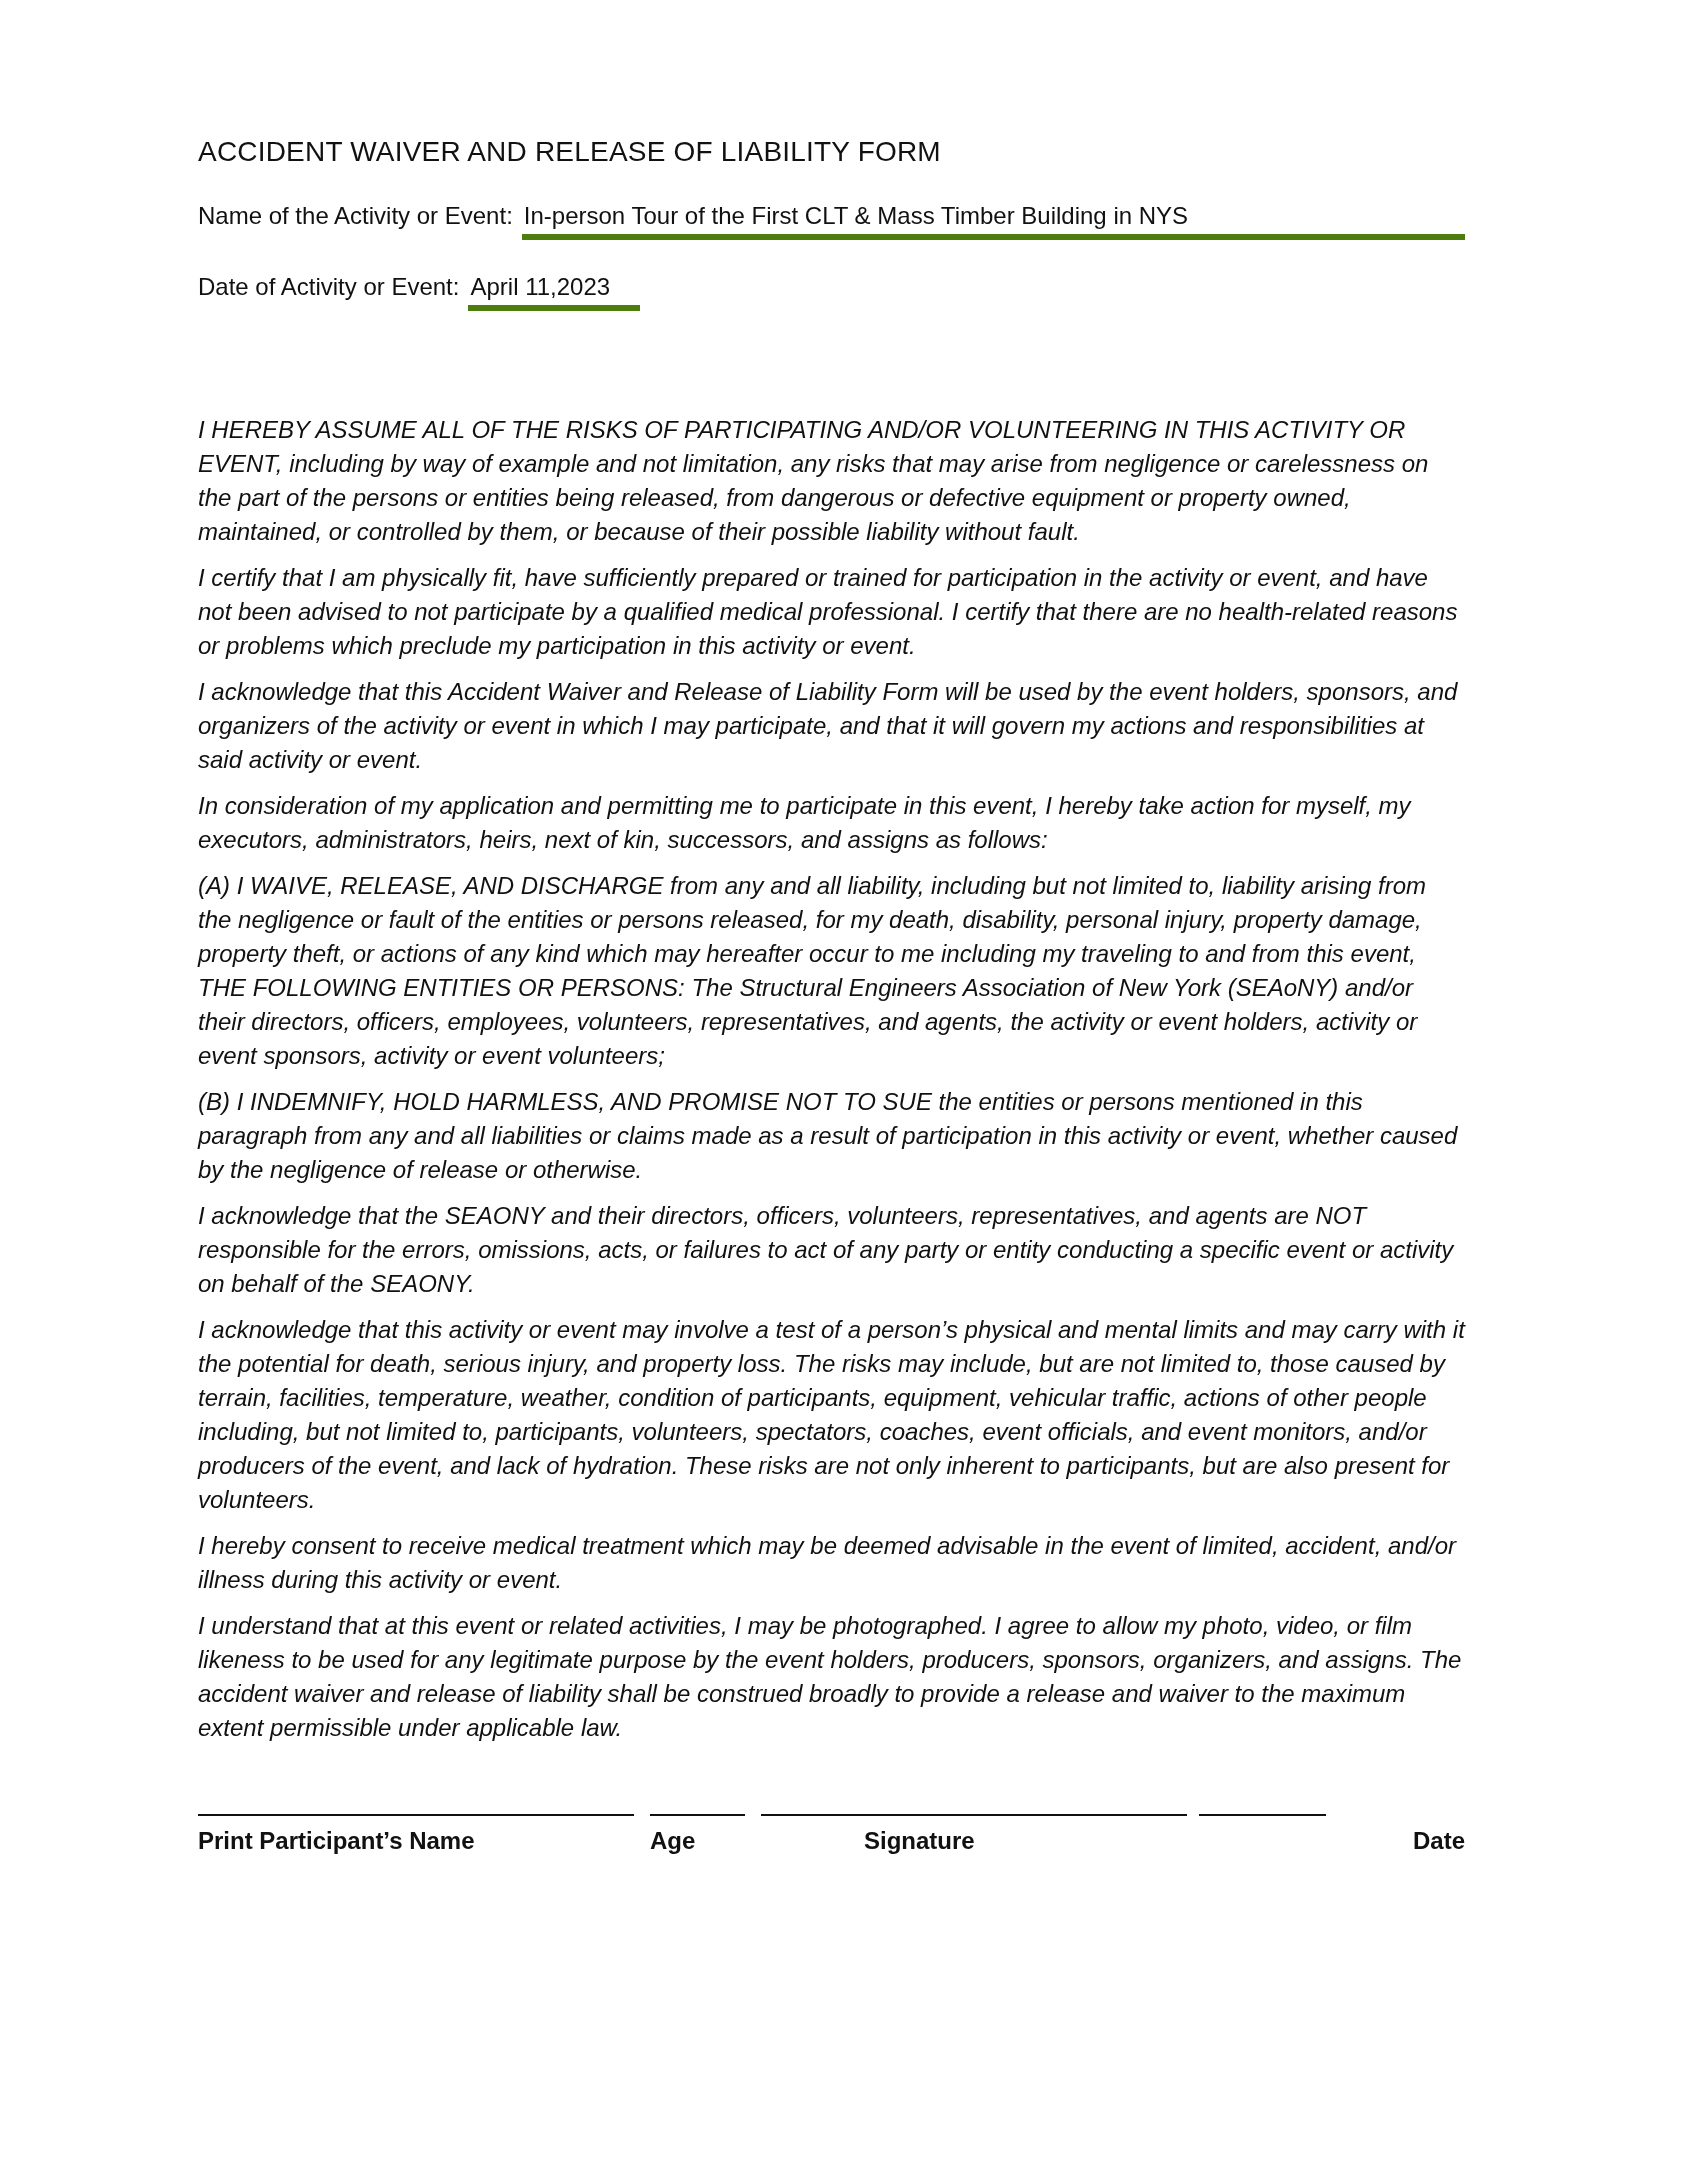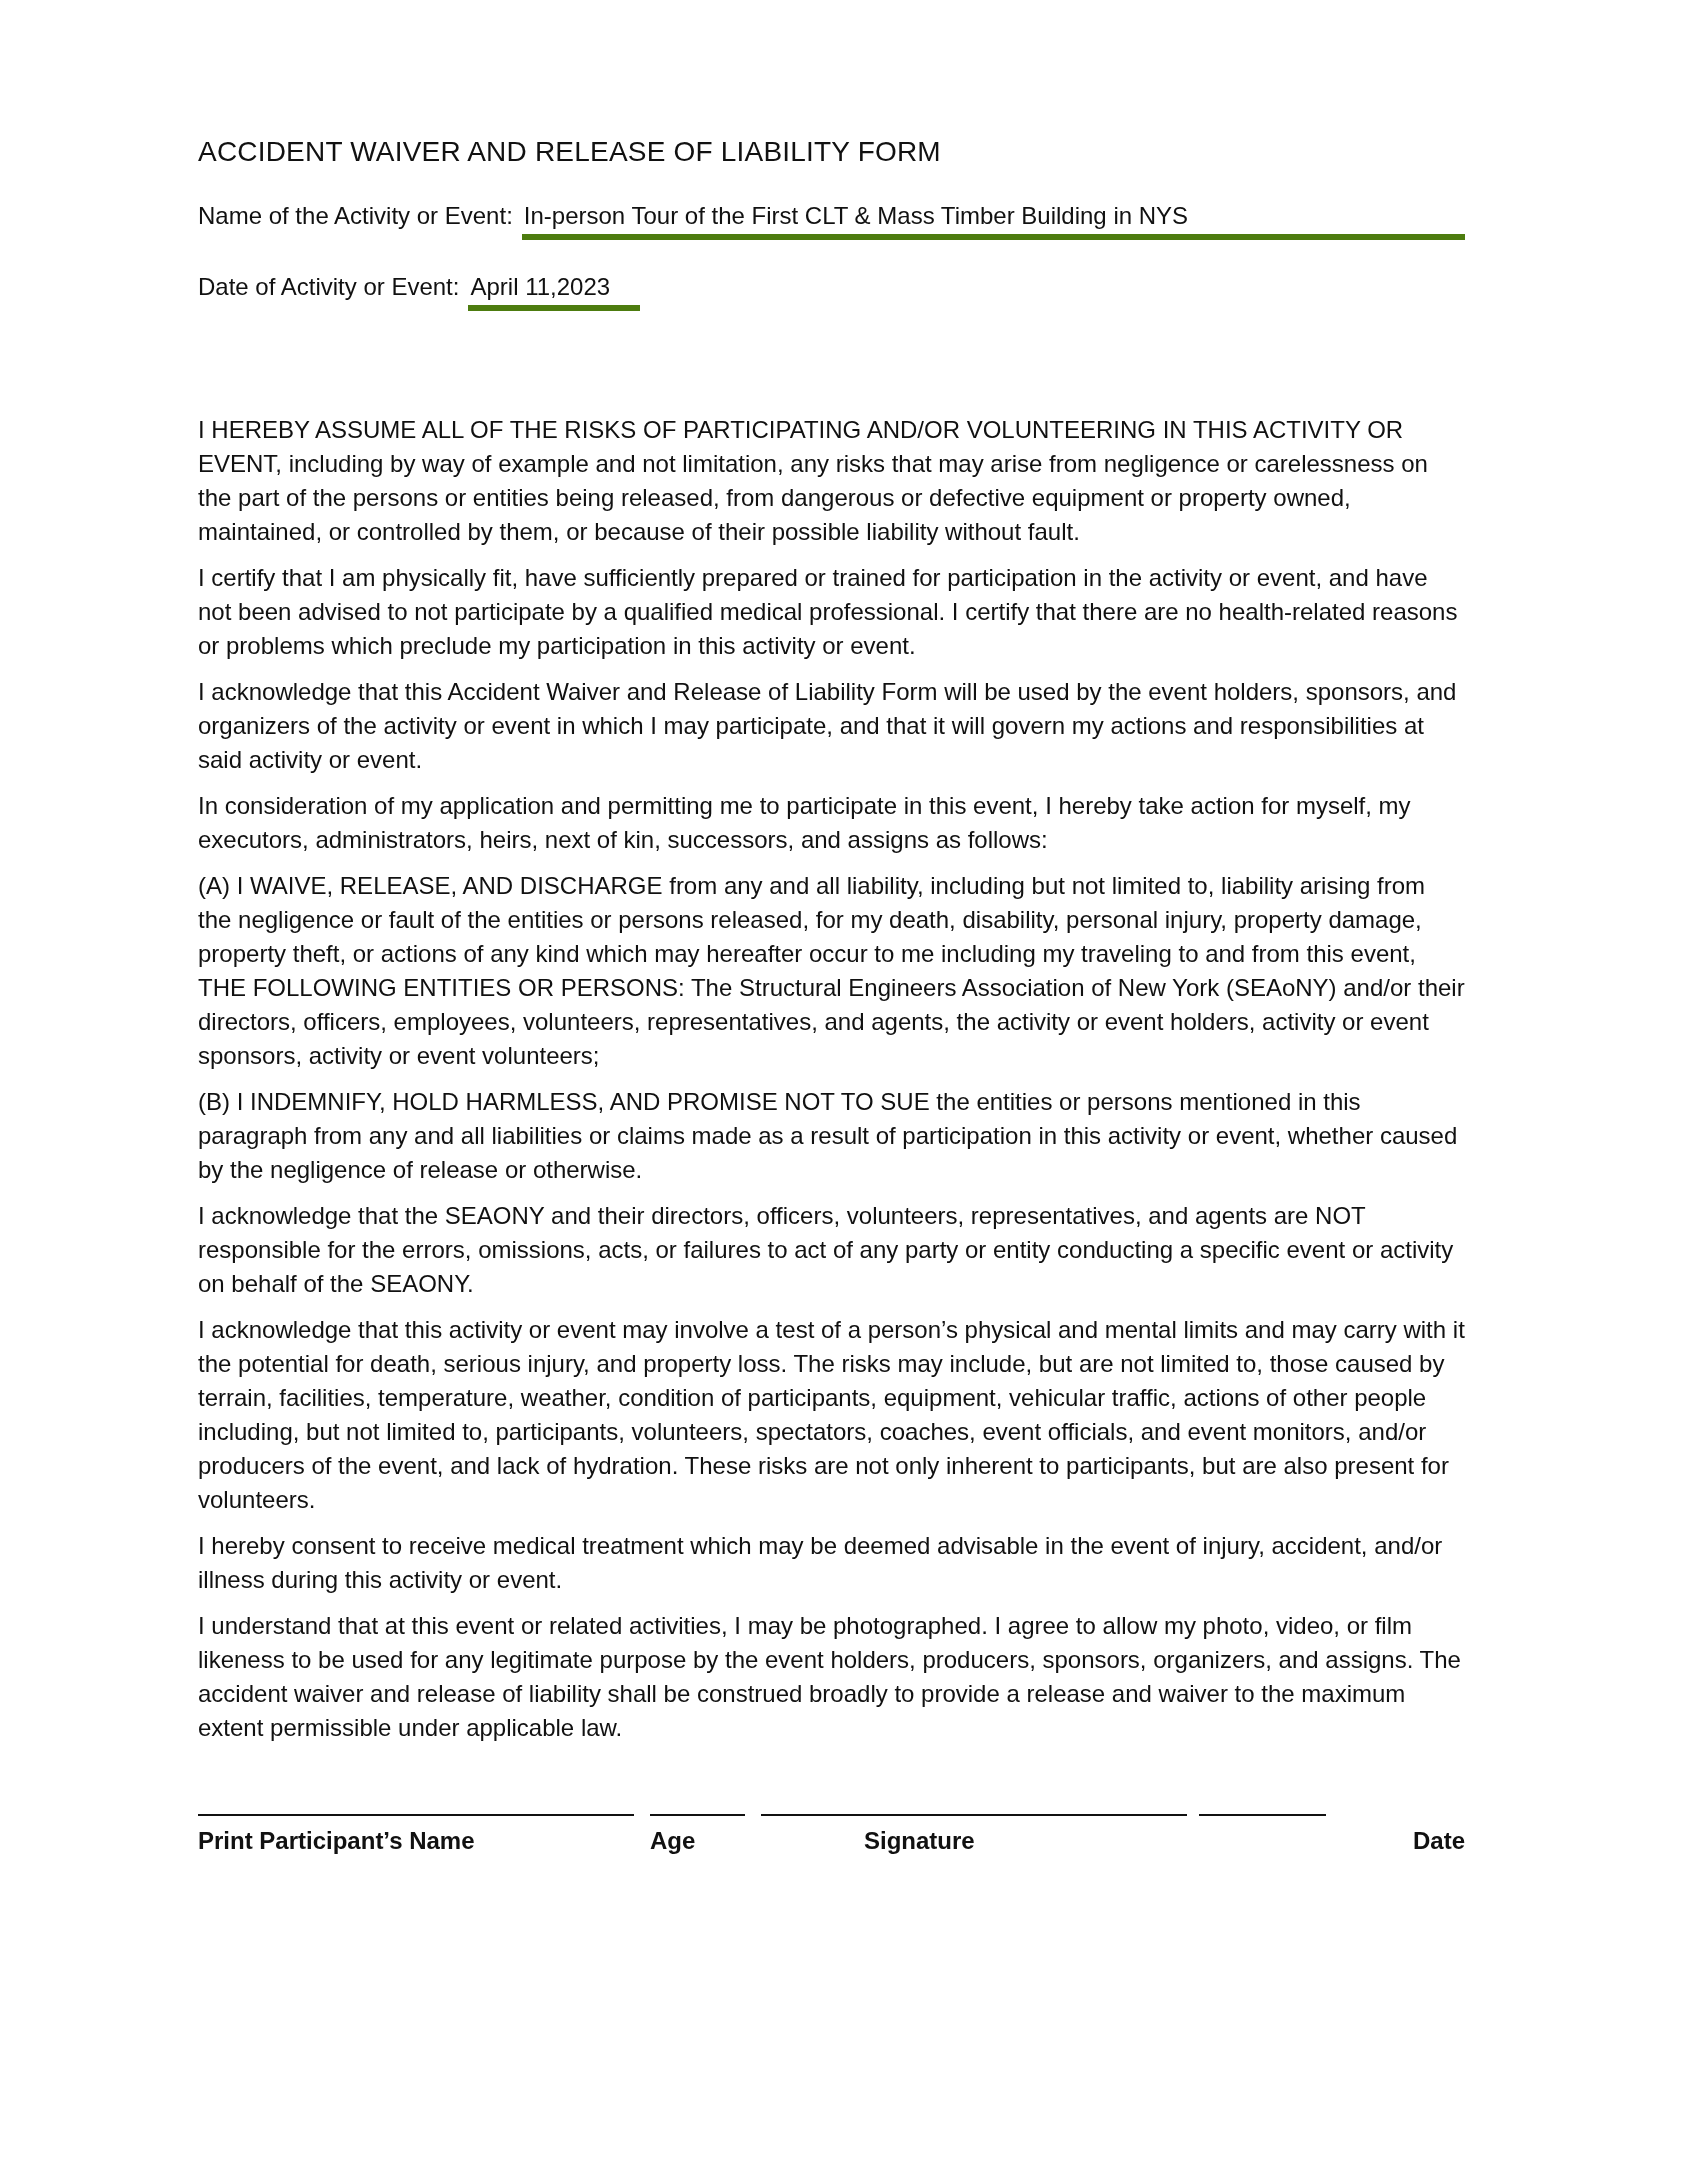--- a/index.html
+++ b/index.html
@@ -44,20 +44,21 @@
     flex: 1;
   }
   .field-row.date-row {
     margin-bottom: 102px;
   }
   .field-value.date-value {
     padding-right: 30px;
   }
   .paragraphs p {
     margin: 0 0 12px 0;
+    font-style: italic;
   }
   .signature-section {
     margin-top: 59px;
   }
   .sig-lines {
     display: flex;
     align-items: flex-end;
   }
   .sig-line {
     display: inline-block;
@@ -97,21 +98,21 @@
 
   <div class="paragraphs">
     <p>I HEREBY ASSUME ALL OF THE RISKS OF PARTICIPATING AND/OR VOLUNTEERING IN THIS ACTIVITY OR EVENT, including by way of example and not limitation, any risks that may arise from negligence or carelessness on the part of the persons or entities being released, from dangerous or defective equipment or property owned, maintained, or controlled by them, or because of their possible liability without fault.</p>
     <p>I certify that I am physically fit, have sufficiently prepared or trained for participation in the activity or event, and have not been advised to not participate by a qualified medical professional. I certify that there are no health-related reasons or problems which preclude my participation in this activity or event.</p>
     <p>I acknowledge that this Accident Waiver and Release of Liability Form will be used by the event holders, sponsors, and organizers of the activity or event in which I may participate, and that it will govern my actions and responsibilities at said activity or event.</p>
     <p>In consideration of my application and permitting me to participate in this event, I hereby take action for myself, my executors, administrators, heirs, next of kin, successors, and assigns as follows:</p>
     <p>(A) I WAIVE, RELEASE, AND DISCHARGE from any and all liability, including but not limited to, liability arising from the negligence or fault of the entities or persons released, for my death, disability, personal injury, property damage, property theft, or actions of any kind which may hereafter occur to me including my traveling to and from this event, THE FOLLOWING ENTITIES OR PERSONS: The Structural Engineers Association of New York (SEAoNY) and/or their directors, officers, employees, volunteers, representatives, and agents, the activity or event holders, activity or event sponsors, activity or event volunteers;</p>
     <p>(B) I INDEMNIFY, HOLD HARMLESS, AND PROMISE NOT TO SUE the entities or persons mentioned in this paragraph from any and all liabilities or claims made as a result of participation in this activity or event, whether caused by the negligence of release or otherwise.</p>
     <p>I acknowledge that the SEAONY and their directors, officers, volunteers, representatives, and agents are NOT responsible for the errors, omissions, acts, or failures to act of any party or entity conducting a specific event or activity on behalf of the SEAONY.</p>
     <p>I acknowledge that this activity or event may involve a test of a person’s physical and mental limits and may carry with it the potential for death, serious injury, and property loss. The risks may include, but are not limited to, those caused by terrain, facilities, temperature, weather, condition of participants, equipment, vehicular traffic, actions of other people including, but not limited to, participants, volunteers, spectators, coaches, event officials, and event monitors, and/or producers of the event, and lack of hydration. These risks are not only inherent to participants, but are also present for volunteers.</p>
-    <p>I hereby consent to receive medical treatment which may be deemed advisable in the event of injury, accident, and/or illness during this activity or event.</p>
+    <p>I hereby consent to receive medical treatment which may be deemed advisable in the event of limited, accident, and/or illness during this activity or event.</p>
     <p>I understand that at this event or related activities, I may be photographed. I agree to allow my photo, video, or film likeness to be used for any legitimate purpose by the event holders, producers, sponsors, organizers, and assigns. The accident waiver and release of liability shall be construed broadly to provide a release and waiver to the maximum extent permissible under applicable law.</p>
   </div>
 
   <div class="signature-section">
     <div class="sig-lines">
       <span class="sig-line name-line"></span>
       <span class="sig-line age-line"></span>
       <span class="sig-line signature-line"></span>
       <span class="sig-line date-line"></span>
     </div>

